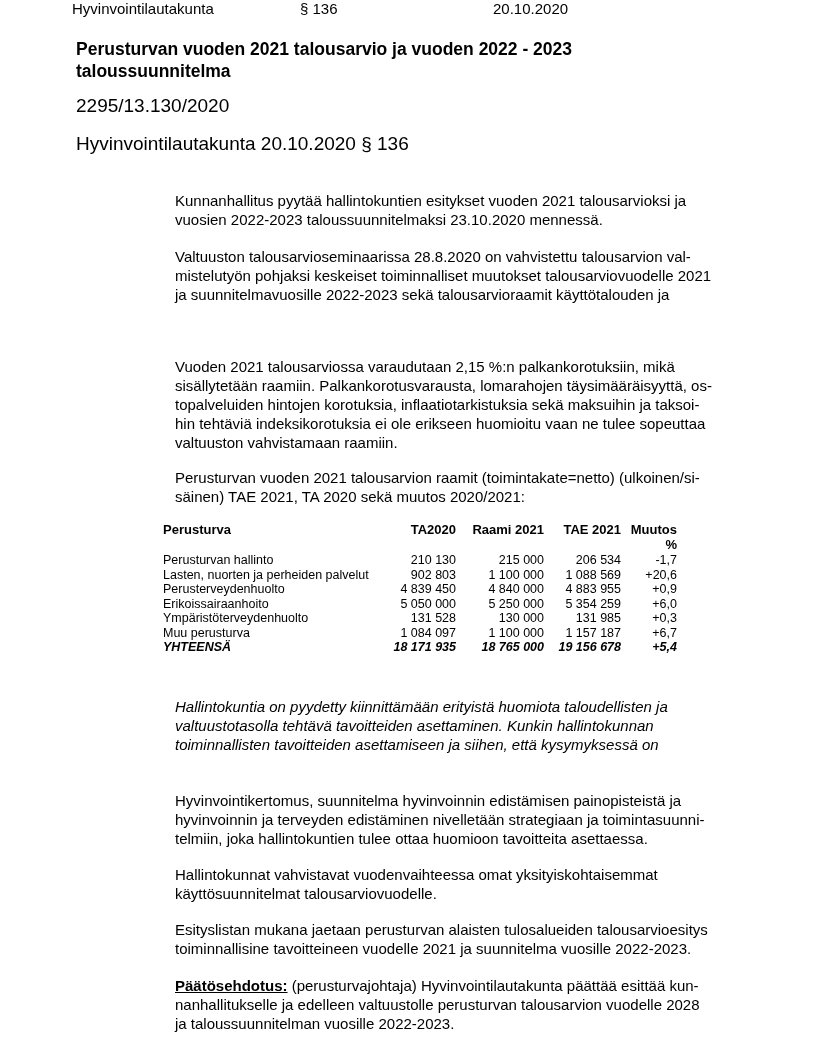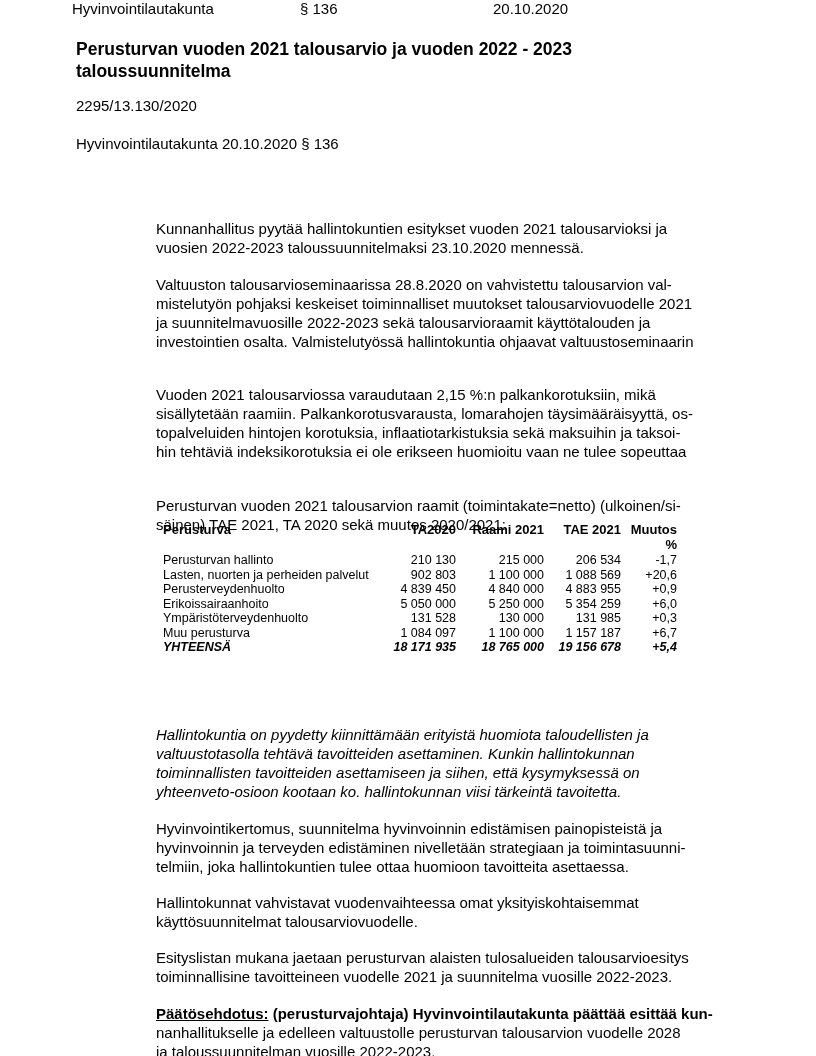--- a/index.html
+++ b/index.html
@@ -1,22 +1,22 @@
 <!DOCTYPE html>
 <html><head>
 <meta charset="utf-8">
 <style>
   html, body { margin:0; padding:0; background:#ffffff; }
   body { width:816px; height:1056px; position:relative; overflow:hidden;
          font-family:"Liberation Sans", sans-serif; color:#000; }
   .abs { position:absolute; white-space:nowrap; }
   .hdr { font-size:15px; top:0px; line-height:18px; }
   .title { position:absolute; left:76px; top:38px; font-size:17.5px; font-weight:bold; line-height:22px; width:620px; }
-  .meta { position:absolute; left:76px; font-size:15px; line-height:18px; }
-  .body { position:absolute; left:156px; width:580px; font-size:15px; line-height:19px;margin-top:28px; }
+  .meta { position:absolute; left:76px; font-size:19px; line-height:18px; }
+  .body { position:absolute; left:175px; width:580px; font-size:15px; line-height:19px; }
   table.budget { position:absolute; left:163px; top:523px; border-collapse:collapse; font-size:12.5px; }
   table.budget td, table.budget th { padding:0; line-height:14.5px; }
   table.budget th { font-weight:bold; font-size:13px; text-align:right; vertical-align:top; }
   table.budget th.lbl { text-align:left; }
   .c0 { width:225px; text-align:left; }
   .c1 { width:68px; text-align:right; }
   .c2 { width:88px; text-align:right; }
   .c3 { width:77px; text-align:right; }
   .c4 { width:56px; text-align:right; }
   tr.total td { font-weight:bold;font-style:italic; }
@@ -36,28 +36,28 @@
 
 <div class="body" style="top:191px;">
   <div>Kunnanhallitus pyytää hallintokuntien esitykset vuoden 2021 talousarvioksi ja</div>
   <div>vuosien 2022-2023 taloussuunnitelmaksi 23.10.2020 mennessä.</div>
 </div>
 
 <div class="body" style="top:247px;">
   <div>Valtuuston talousarvioseminaarissa 28.8.2020 on vahvistettu talousarvion val-</div>
   <div>mistelutyön pohjaksi keskeiset toiminnalliset muutokset talousarviovuodelle 2021</div>
   <div>ja suunnitelmavuosille 2022-2023 sekä talousarvioraamit käyttötalouden ja</div>
-  <div>investointien osalta. Valmistelutyössä hallintokuntia ohjaavat valtuustoseminaarin</div>
 </div>
 
 <div class="body" style="top:357px;">
   <div>Vuoden 2021 talousarviossa varaudutaan 2,15 %:n palkankorotuksiin, mikä</div>
   <div>sisällytetään raamiin. Palkankorotusvarausta, lomarahojen täysimääräisyyttä, os-</div>
   <div>topalveluiden hintojen korotuksia, inflaatiotarkistuksia sekä maksuihin ja taksoi-</div>
   <div>hin tehtäviä indeksikorotuksia ei ole erikseen huomioitu vaan ne tulee sopeuttaa</div>
+  <div>valtuuston vahvistamaan raamiin.</div>
 </div>
 
 <div class="body" style="top:468px;">
   <div>Perusturvan vuoden 2021 talousarvion raamit (toimintakate=netto) (ulkoinen/si-</div>
   <div>säinen) TAE 2021, TA 2020 sekä muutos 2020/2021:</div>
 </div>
 
 <table class="budget">
   <tbody>
       <tr>
@@ -123,36 +123,35 @@
     <td class="c3">19 156 678</td>
     <td class="c4">+5,4</td>
   </tr>
 </tbody>
   </table>
 
 <div class="body" style="top:697px;font-style:italic;">
   <div>Hallintokuntia on pyydetty kiinnittämään erityistä huomiota taloudellisten ja</div>
   <div>valtuustotasolla tehtävä tavoitteiden asettaminen. Kunkin hallintokunnan</div>
   <div>toiminnallisten tavoitteiden asettamiseen ja siihen, että kysymyksessä on</div>
-  <div>yhteenveto-osioon kootaan ko. hallintokunnan viisi tärkeintä tavoitetta.</div>
 </div>
 
 <div class="body" style="top:791px;">
   <div>Hyvinvointikertomus, suunnitelma hyvinvoinnin edistämisen painopisteistä ja</div>
   <div>hyvinvoinnin ja terveyden edistäminen nivelletään strategiaan ja toimintasuunni-</div>
   <div>telmiin, joka hallintokuntien tulee ottaa huomioon tavoitteita asettaessa.</div>
 </div>
 
 <div class="body" style="top:865px;">
   <div>Hallintokunnat vahvistavat vuodenvaihteessa omat yksityiskohtaisemmat</div>
   <div>käyttösuunnitelmat talousarviovuodelle.</div>
 </div>
 
 <div class="body" style="top:920px;">
   <div>Esityslistan mukana jaetaan perusturvan alaisten tulosalueiden talousarvioesitys</div>
   <div>toiminnallisine tavoitteineen vuodelle 2021 ja suunnitelma vuosille 2022-2023.</div>
 </div>
 
 <div class="body" style="top:976px;">
-  <div><span class="decision-label">Päätösehdotus:</span><span style="white-space:pre;font-weight:bold;"> (perusturvajohtaja) Hyvinvointilautakunta päättää esittää kun-</span></div>
+  <div><span class="decision-label">Päätösehdotus:</span><span style="white-space:pre;"> (perusturvajohtaja) Hyvinvointilautakunta päättää esittää kun-</span></div>
   <div>nanhallitukselle ja edelleen valtuustolle perusturvan talousarvion vuodelle 2028</div>
   <div>ja taloussuunnitelman vuosille 2022-2023.</div>
 </div>
 
 </body></html>

